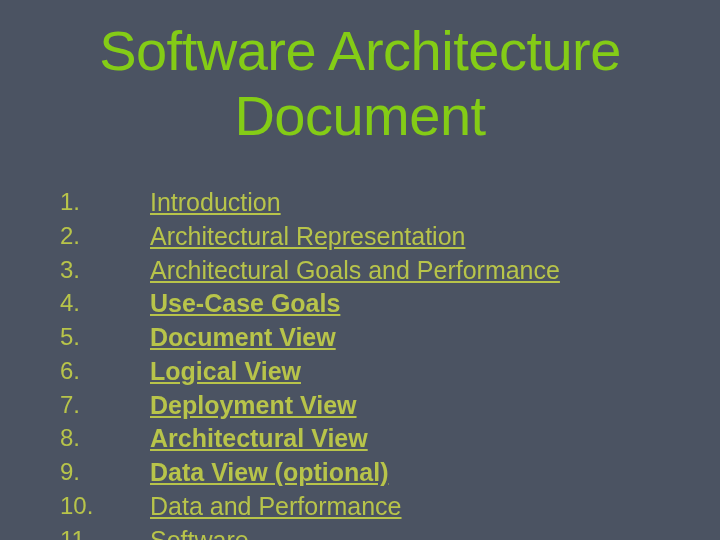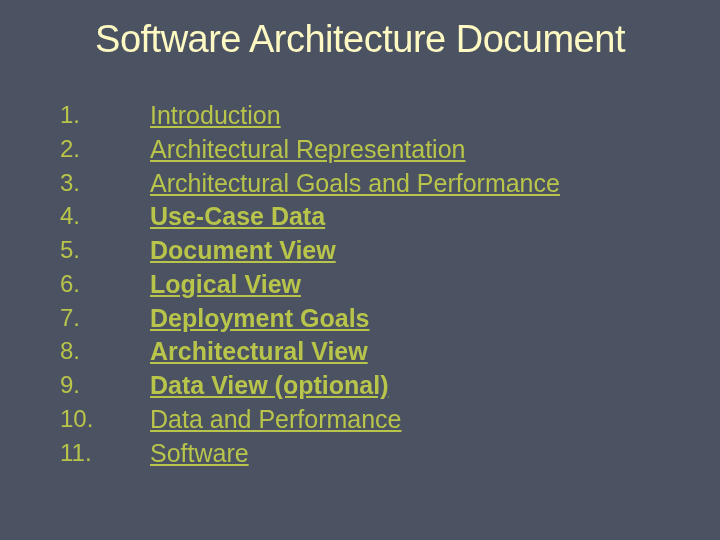--- a/index.html
+++ b/index.html
@@ -11,22 +11,22 @@
     font-family: Verdana, Geneva, sans-serif;
     overflow: hidden;
   }
   .slide {
     width: 720px;
     height: 540px;
     position: relative;
     box-sizing: border-box;
   }
   .title {
-    font-size: 38px;
-    color: #fef9c3;
+    font-size: 56px;
+    color: #84cc16;
     text-align: center;
     padding: 18px 20px 6px 20px;
     font-weight: normal;
     letter-spacing: -0.5px;
   }
   .list {
     padding: 20px 20px 0 48px;
     list-style: none;
     margin: 12px;
     counter-reset: item;
@@ -58,22 +58,22 @@
 </style>
 </head>
 <body>
 
 <div class="slide">
   <div class="title">Software Architecture Document</div>
   <ol class="list">
       <li><span class="link">Introduction</span></li>
       <li><span class="link">Architectural Representation</span></li>
       <li><span class="link">Architectural Goals and Performance</span></li>
-      <li class="bold"><span class="link">Use-Case Data</span></li>
+      <li class="bold"><span class="link">Use-Case Goals</span></li>
       <li class="bold"><span class="link">Document View</span></li>
       <li class="bold"><span class="link">Logical View</span></li>
-      <li class="bold"><span class="link">Deployment Goals</span></li>
+      <li class="bold"><span class="link">Deployment View</span></li>
       <li class="bold"><span class="link">Architectural View</span></li>
       <li class="bold"><span class="link">Data View (optional)</span></li>
       <li><span class="link">Data and Performance</span></li>
       <li><span class="link">Software</span></li>
     </ol>
 </div>
 
 </body></html>

